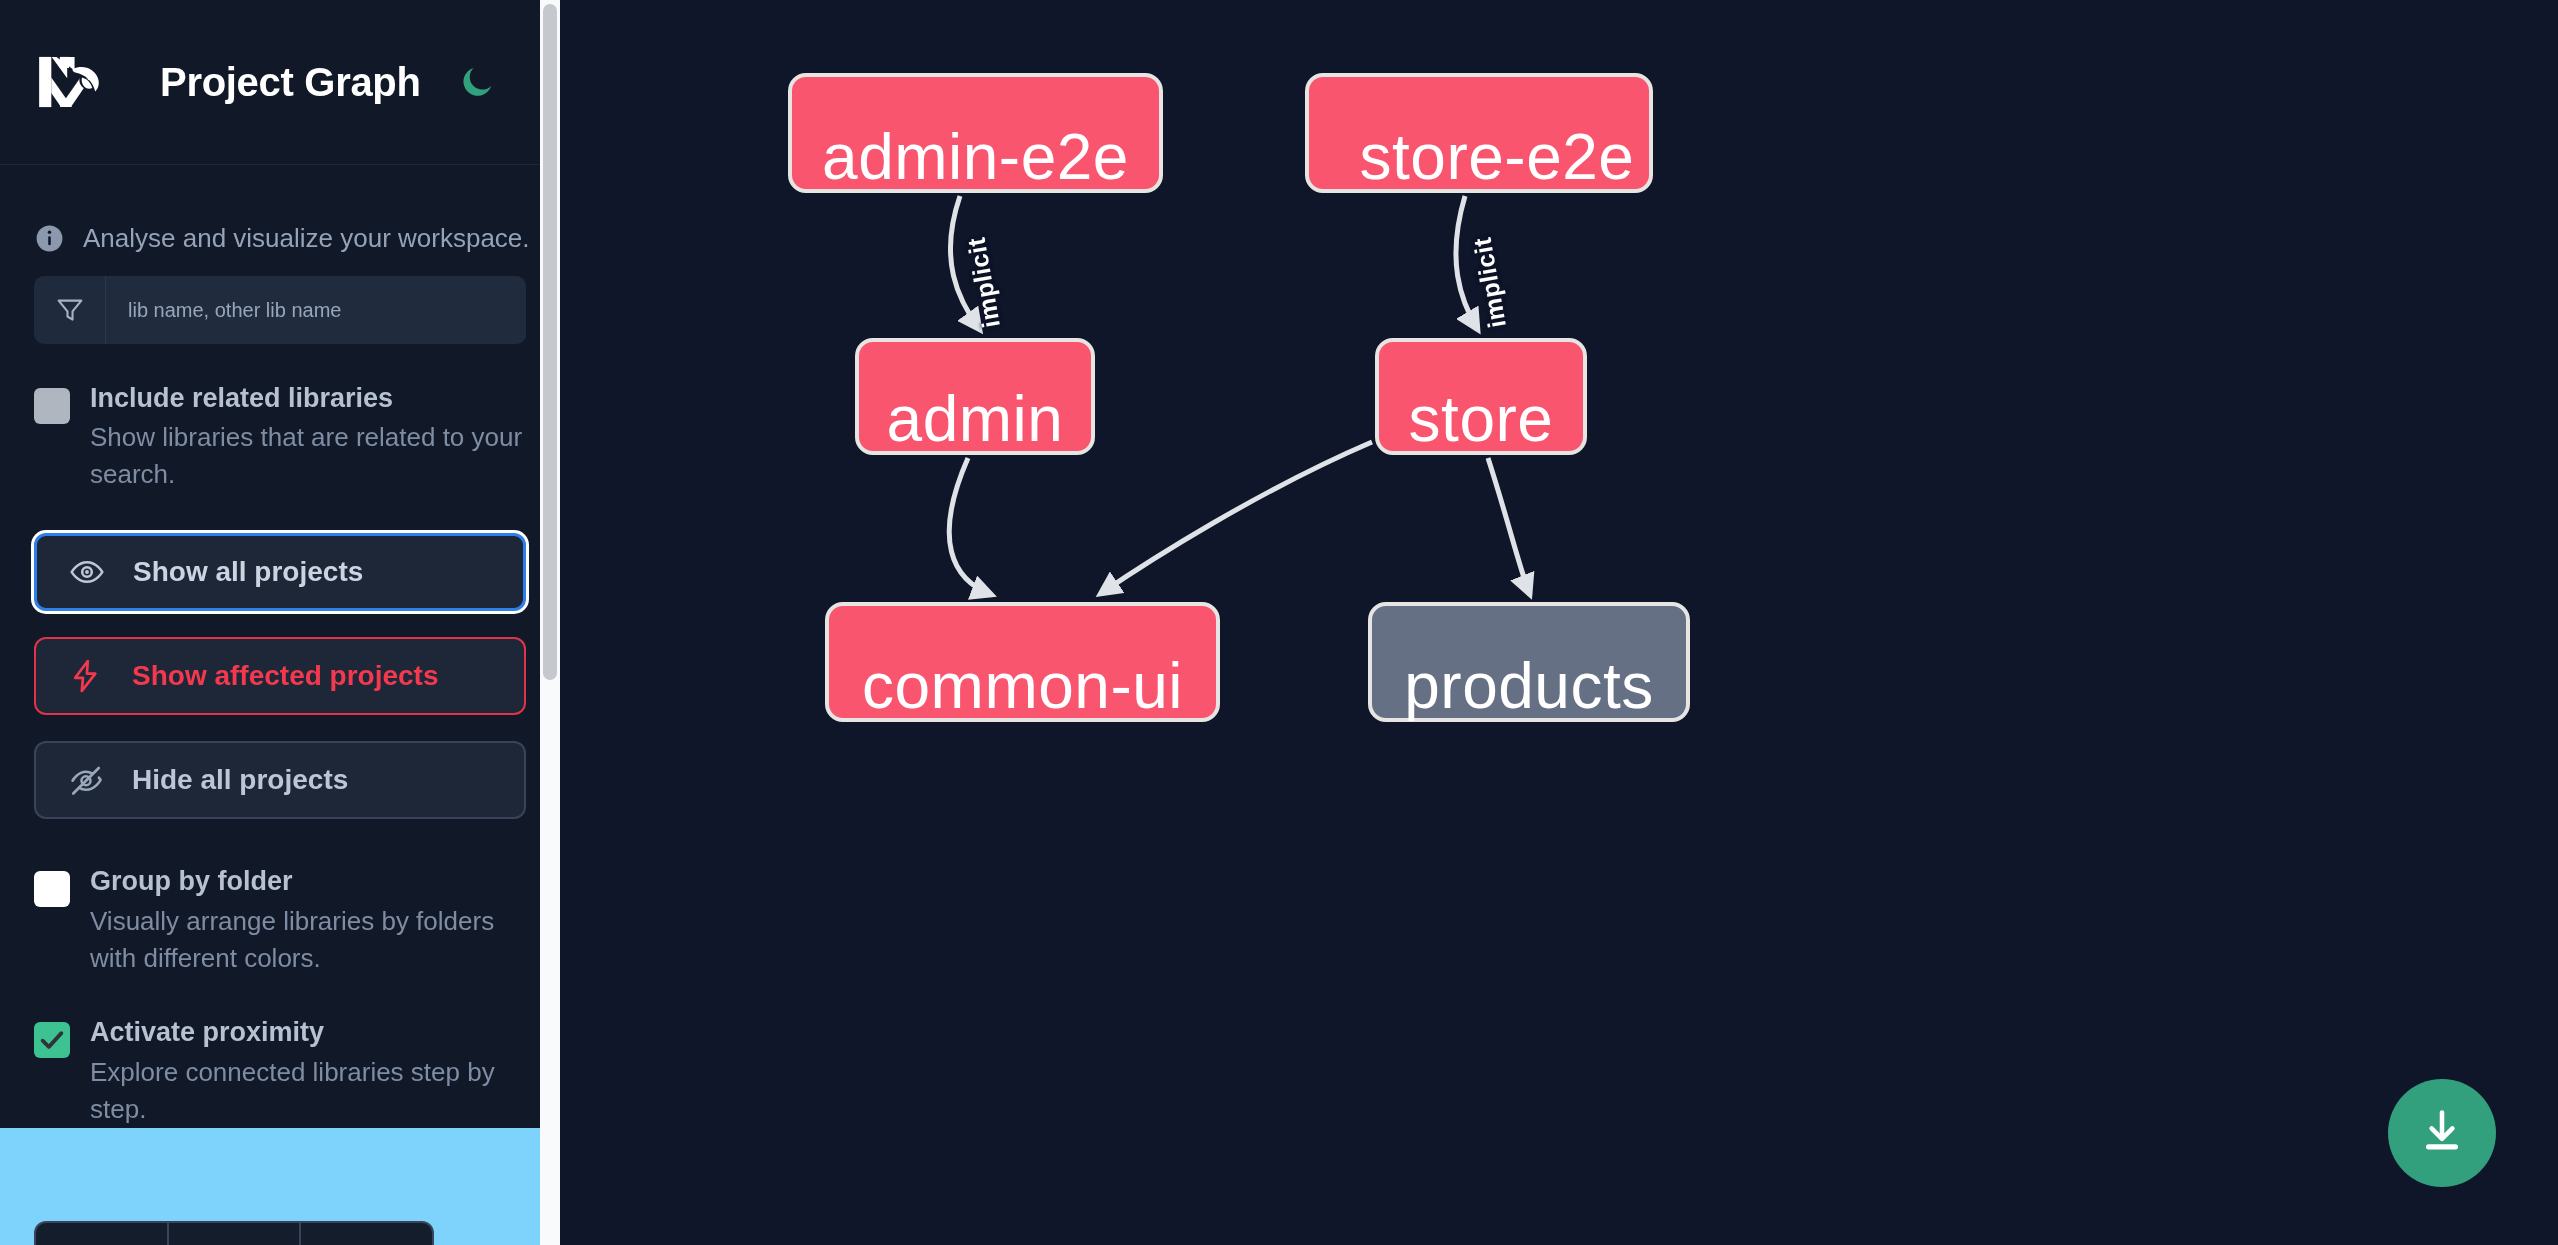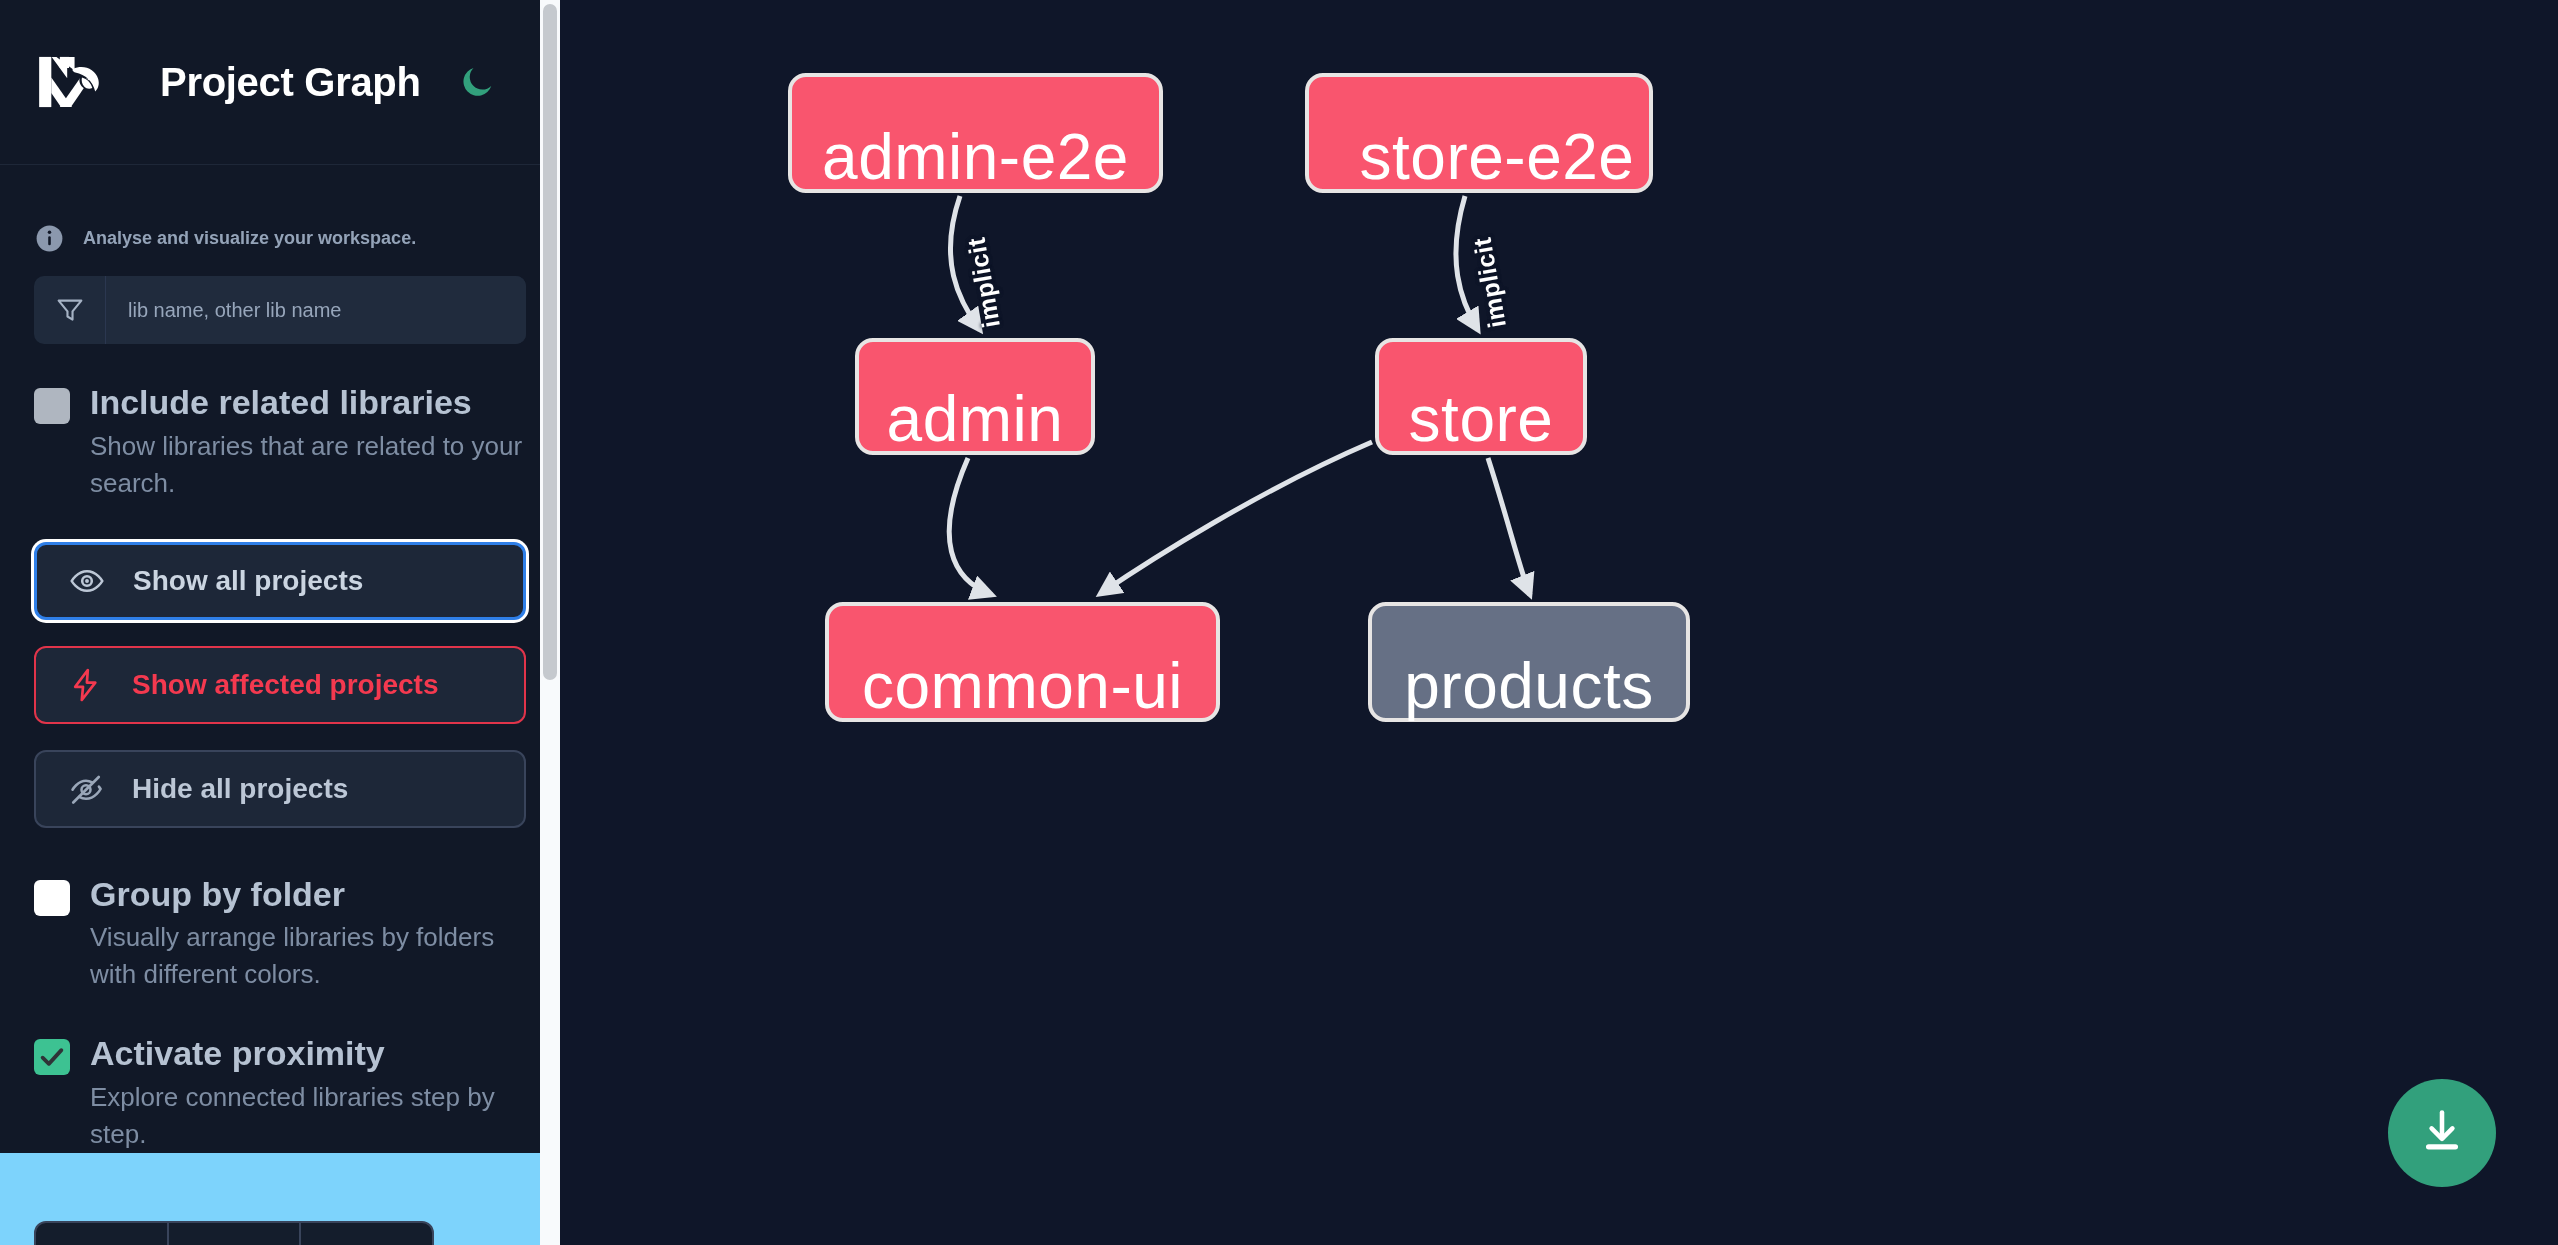--- a/index.html
+++ b/index.html
@@ -73,24 +73,24 @@
     display: flex;
     align-items: center;
     gap: 18px;
     padding: 43px 0 0 0;
     height: 103px;
   }
 
   .info-icon { flex: 0 0 31px; width: 31px; height: 31px; }
 
   .tagline-text {
-    font-size: 18px;
+    font-size: 26px;
     color: #94A3B8;
     white-space: nowrap;
-    font-weight: 700;
+    font-weight: 400;
   }
 
   
   .search-wrap {
     display: flex;
     align-items: stretch;
     height: 68px;
     border-radius: 10px;
     background: #1F2A3C;
     overflow: hidden;
@@ -132,21 +132,21 @@
     display: flex;
     align-items: center;
     justify-content: center;
   }
   .cbox.grey { background: #AFB6C0; }
   .cbox.white { background: #FFFFFF; }
   .cbox.green { background: #3DC292; }
 
   .check-texts { flex: 1; }
   .check-label {
-    font-size: 34px;
+    font-size: 27px;
     font-weight: 700;
     color: #B6C2D2;
     line-height: 1.2;
     white-space: nowrap;
   }
   .check-desc {
     font-size: 26px;
     color: #7E8DA3;
     line-height: 1.42;
     margin-top: 5px;

